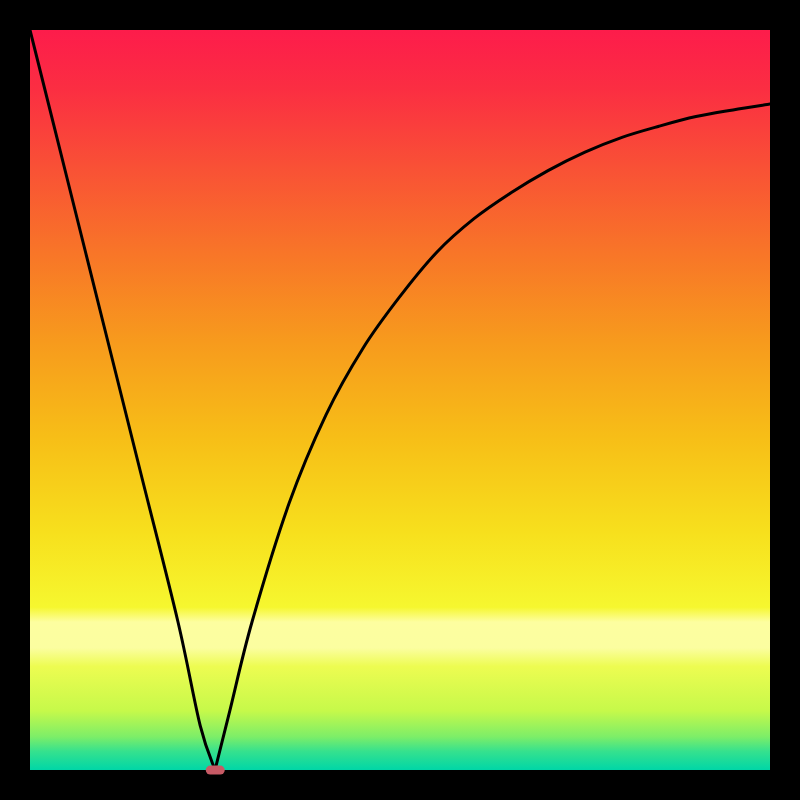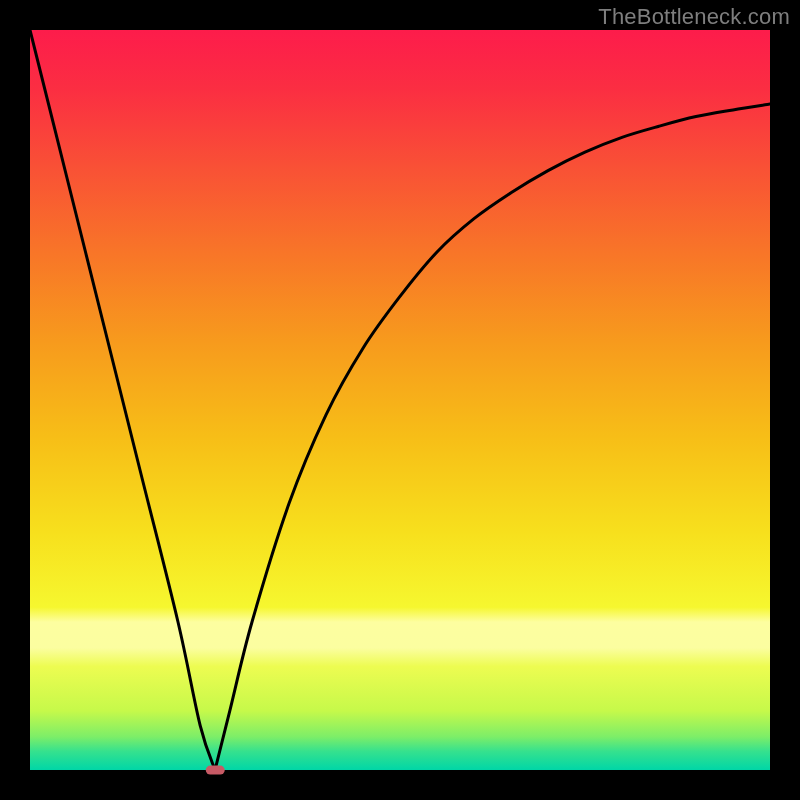--- a/index.html
+++ b/index.html
@@ -69,14 +69,13 @@
             <stop offset="97.5%" stop-color="#35e18e"></stop>
             <stop offset="100%" stop-color="#00d6a7"></stop>
           </linearGradient>
       </defs>
       <rect x="0" y="0" width="740" height="740" fill="url(#bg-grad)"></rect>
       <path id="curve-left" fill="none" stroke="#000" stroke-width="3" stroke-linecap="round" stroke-linejoin="round" d="M 0 0 C 6.17 24.67, 24.67 98.67, 37.00 148.00 C 49.33 197.33, 61.67 246.67, 74.00 296.00 C 86.33 345.33, 98.67 394.67, 111.00 444.00 C 123.33 493.33, 138.13 550.07, 148.00 592.00 C 157.87 633.93, 164.03 670.93, 170.20 695.60 C 176.37 720.27, 182.53 732.60, 185.00 740.00"></path>
       <path id="curve-right" fill="none" stroke="#000" stroke-width="3" stroke-linecap="round" stroke-linejoin="round" d="M 185 740 C 187.47 730.13, 193.63 705.47, 199.80 680.80 C 205.97 656.13, 212.13 626.53, 222.00 592.00 C 231.87 557.47, 246.67 508.13, 259.00 473.60 C 271.33 439.07, 283.67 410.70, 296.00 384.80 C 308.33 358.90, 320.67 337.93, 333.00 318.20 C 345.33 298.47, 357.67 282.43, 370.00 266.40 C 382.33 250.37, 394.67 234.95, 407.00 222.00 C 419.33 209.05, 431.67 198.57, 444.00 188.70 C 456.33 178.83, 468.67 170.82, 481.00 162.80 C 493.33 154.78, 505.67 147.38, 518.00 140.60 C 530.33 133.82, 542.67 127.65, 555.00 122.10 C 567.33 116.55, 579.67 111.62, 592.00 107.30 C 604.33 102.98, 616.67 99.65, 629.00 96.20 C 641.33 92.75, 653.67 89.29, 666.00 86.58 C 678.33 83.87, 690.67 82.02, 703.00 79.92 C 715.33 77.82, 733.83 74.99, 740.00 74.00"></path>
     </svg>
     <div id="marker" class="marker" style="left: 185px; top: 740px; width: 18.5px; height: 8.88px; background: rgb(199, 90, 101);"></div>
   </div>
-  <div class="watermark">TheBottleneck.com</div>
 </div>
 
 </body></html>

